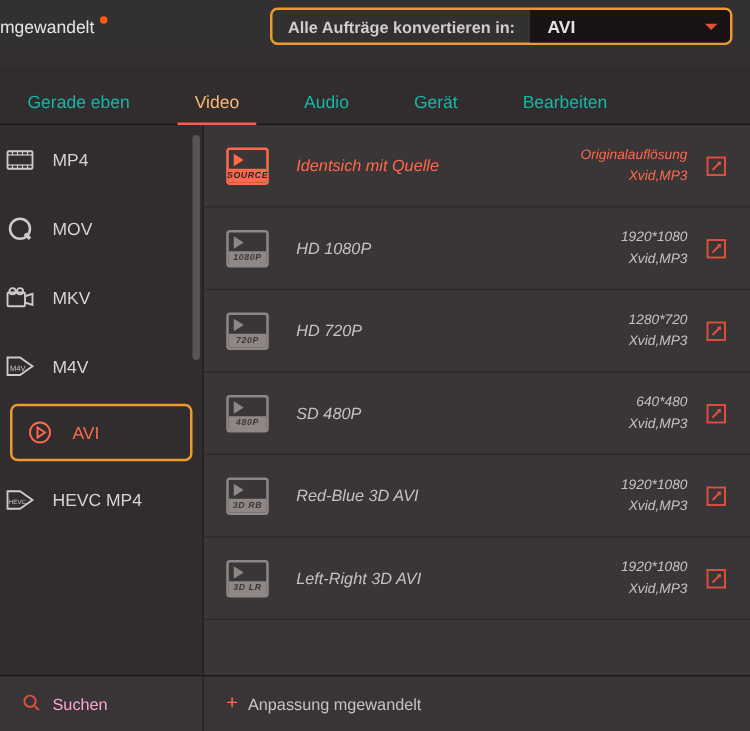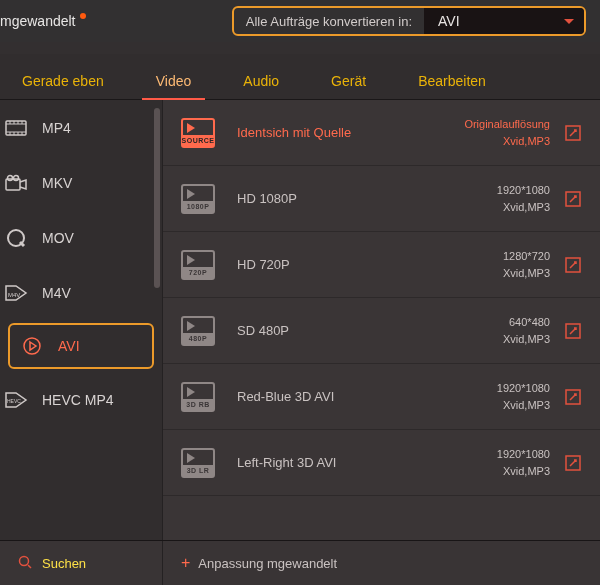--- a/index.html
+++ b/index.html
@@ -4,59 +4,59 @@
 <style>
   * { box-sizing: border-box; margin: 0; padding: 0; }
   html, body { width: 600px; height: 585px; overflow: hidden; font-family: -apple-system, "Segoe UI", Arial, sans-serif; }
   body { background:#332f30; color:#c9c2c1; font-size:14px; }
 
   
   .topbar { display:flex; align-items:center; height:42px; padding:0 14px 0 0; background:#323031; }
   .top-left { display:flex; align-items:center; color:#e8e6e5; font-size:14px; padding-left:0; }
   .dot { width:6px; height:6px; border-radius:50%; background:#ff5a0f; margin-left:4px; margin-bottom:10px; }
   .spacer { flex:1; }
-  .convert-wrap { display:flex; align-items:center; height:30px; border:2px solid #ec9a2a; border-radius:6px; overflow:hidden; }
+  .convert-wrap { display:flex; align-items:center; height:30px; border:2px solid #ec9a2a; border-radius:6px; overflow:hidden;font-weight:bold; }
   .convert-label { padding:0 12px; color:#d2cccb; font-size:13px; }
   .convert-select { background:#191314; color:#e7e3e2; height:28px; width:160px; display:flex; align-items:center; justify-content:space-between; padding:0 10px 0 14px; }
   .caret { width:0; height:0; border-left:5px solid transparent; border-right:5px solid transparent; border-top:5px solid #e2513e; }
 
   
   .tabs { display:flex; align-items:flex-end; height:46px; padding:0 10px; background:#312d2e; border-bottom:1px solid #1a1718; margin-top:12px; }
-  .tab { flex:0 0 auto; padding:0 8px 10px 8px; margin:0 18px; color:#eab308; font-size:14px; cursor:pointer; position:relative; }
+  .tab { flex:0 0 auto; padding:0 8px 10px 8px; margin:0 18px; color:#14b8a6; font-size:14px; cursor:pointer; position:relative; }
   .tab.active { color:#fdba74; }
   .tab.active::after { content:""; position:absolute; left:-6px; right:-6px; bottom:-1px; height:2px; background:#ff5a47; }
   .tab:first-child { margin-left:4px; }
 
   
   .body { display:flex; height:440px; }
   .sidebar { width:163px; background:#312d2e; position:relative; border-right:1px solid #242122; }
   .scrollbar { position:absolute; right:2px; top:8px; width:6px; height:180px; background:#5a5253; border-radius:3px; }
   .fmt { display:flex; align-items:center; height:55px; padding-left:4px; color:#d8d3d2; font-size:14px; cursor:pointer; }
   .fmt .ic { width:24px; height:20px; margin-right:14px; display:flex; align-items:center; justify-content:center; }
   .fmt.sel { border:2px solid #ec9a2a; border-radius:6px; margin:3px 8px; height:46px; padding-left:10px; color:#ff6a4d; }
   .fmt.sel .ic svg * { stroke:#ff6a4d !important; }
 
   
   .main { flex:1; background:#3a3536; }
-  .row { display:flex; align-items:center; height:66px; padding:0 18px 0 18px; border-bottom:1px solid #2d292a; }
+  .row { display:flex; align-items:center; height:66px; padding:0 18px 0 18px; border-bottom:1px solid #2d292a;font-style:italic; }
   .row.hl { color:#ff6a4d; }
   .thumb { width:34px; height:30px; border:2px solid #8f8786; border-radius:3px; display:flex; flex-direction:column; margin-right:22px; position:relative; }
   .thumb::before { content:""; position:absolute; top:3px; left:4px; width:0; height:0; border-left:8px solid #8f8786; border-top:5px solid transparent; border-bottom:5px solid transparent; }
   .thumb .lb { position:absolute; bottom:0; left:0; right:0; height:11px; background:#8f8786; color:#3a3536; font-size:7px; letter-spacing:0.5px; display:flex; align-items:center; justify-content:center; font-weight:600; }
   .row.hl .thumb { border-color:#ff6a4d; }
   .row.hl .thumb::before { border-left-color:#ff6a4d; }
   .row.hl .thumb .lb { background:#ff6a4d; color:#2a2526; }
   .rtitle { flex:1; font-size:13px; }
   .rmeta { text-align:right; font-size:11px; line-height:1.5; margin-right:14px; }
   .edit { width:18px; height:18px; display:flex; align-items:center; justify-content:center; }
   .edit svg { stroke:#e2513e; }
 
   
   .footer { display:flex; align-items:center; height:45px; background:#393435; border-top:1px solid #181516; }
-  .search { width:163px; display:flex; align-items:center; padding-left:18px; color:#fde047; font-size:13px; border-right:1px solid #242122; height:100%; }
+  .search { width:163px; display:flex; align-items:center; padding-left:18px; color:#f9a8d4; font-size:13px; border-right:1px solid #242122; height:100%; }
   .search .mg { margin-right:10px; }
   .custom { display:flex; align-items:center; padding-left:18px; color:#c9c2c1; font-size:13px; }
   .plus { color:#ff6a4d; font-size:16px; margin-right:8px; font-weight:300; }
 
   svg { overflow:visible; }
 </style>
 </head>
 <body>
 
 <div class="topbar">
@@ -101,38 +101,38 @@
             <line x1="9" y1="12" x2="9" y2="15" stroke="#cfc9c8"></line>
             <line x1="13" y1="12" x2="13" y2="15" stroke="#cfc9c8"></line>
             <line x1="17" y1="12" x2="17" y2="15" stroke="#cfc9c8"></line>
           </svg>
       </span>
       <span>MP4</span>
     </div>
 
     <div class="fmt">
       <span class="ic">
+        <svg width="20" height="20">
+            <circle cx="10" cy="10" r="8" fill="none" stroke="#cfc9c8" stroke-width="2"></circle>
+            <path d="M14 14 L18 18" stroke="#cfc9c8" stroke-width="3"></path>
+          </svg>
+      </span>
+      <span>MOV</span>
+    </div>
+
+    <div class="fmt">
+      <span class="ic">
         <svg width="22" height="16">
             <rect x="1" y="4" width="14" height="11" rx="1" fill="none" stroke="#cfc9c8" stroke-width="1.5"></rect>
             <circle cx="5" cy="3" r="2.5" fill="none" stroke="#cfc9c8" stroke-width="1.5"></circle>
             <circle cx="11" cy="3" r="2.5" fill="none" stroke="#cfc9c8" stroke-width="1.5"></circle>
             <path d="M15 7 L21 5 L21 14 L15 12" fill="none" stroke="#cfc9c8" stroke-width="1.5"></path>
           </svg>
       </span>
       <span>MKV</span>
-    </div>
-
-    <div class="fmt">
-      <span class="ic">
-        <svg width="20" height="20">
-            <circle cx="10" cy="10" r="8" fill="none" stroke="#cfc9c8" stroke-width="2"></circle>
-            <path d="M14 14 L18 18" stroke="#cfc9c8" stroke-width="3"></path>
-          </svg>
-      </span>
-      <span>MOV</span>
     </div>
 
     <div class="fmt">
       <span class="ic">
         <svg width="22" height="16">
             <path d="M1 1 L11 1 L21 8 L11 15 L1 15 Z" fill="none" stroke="#cfc9c8" stroke-width="1.5"></path>
             <text x="3" y="12" font-size="6" fill="#cfc9c8">M4V</text>
           </svg>
       </span>
       <span>M4V</span>

